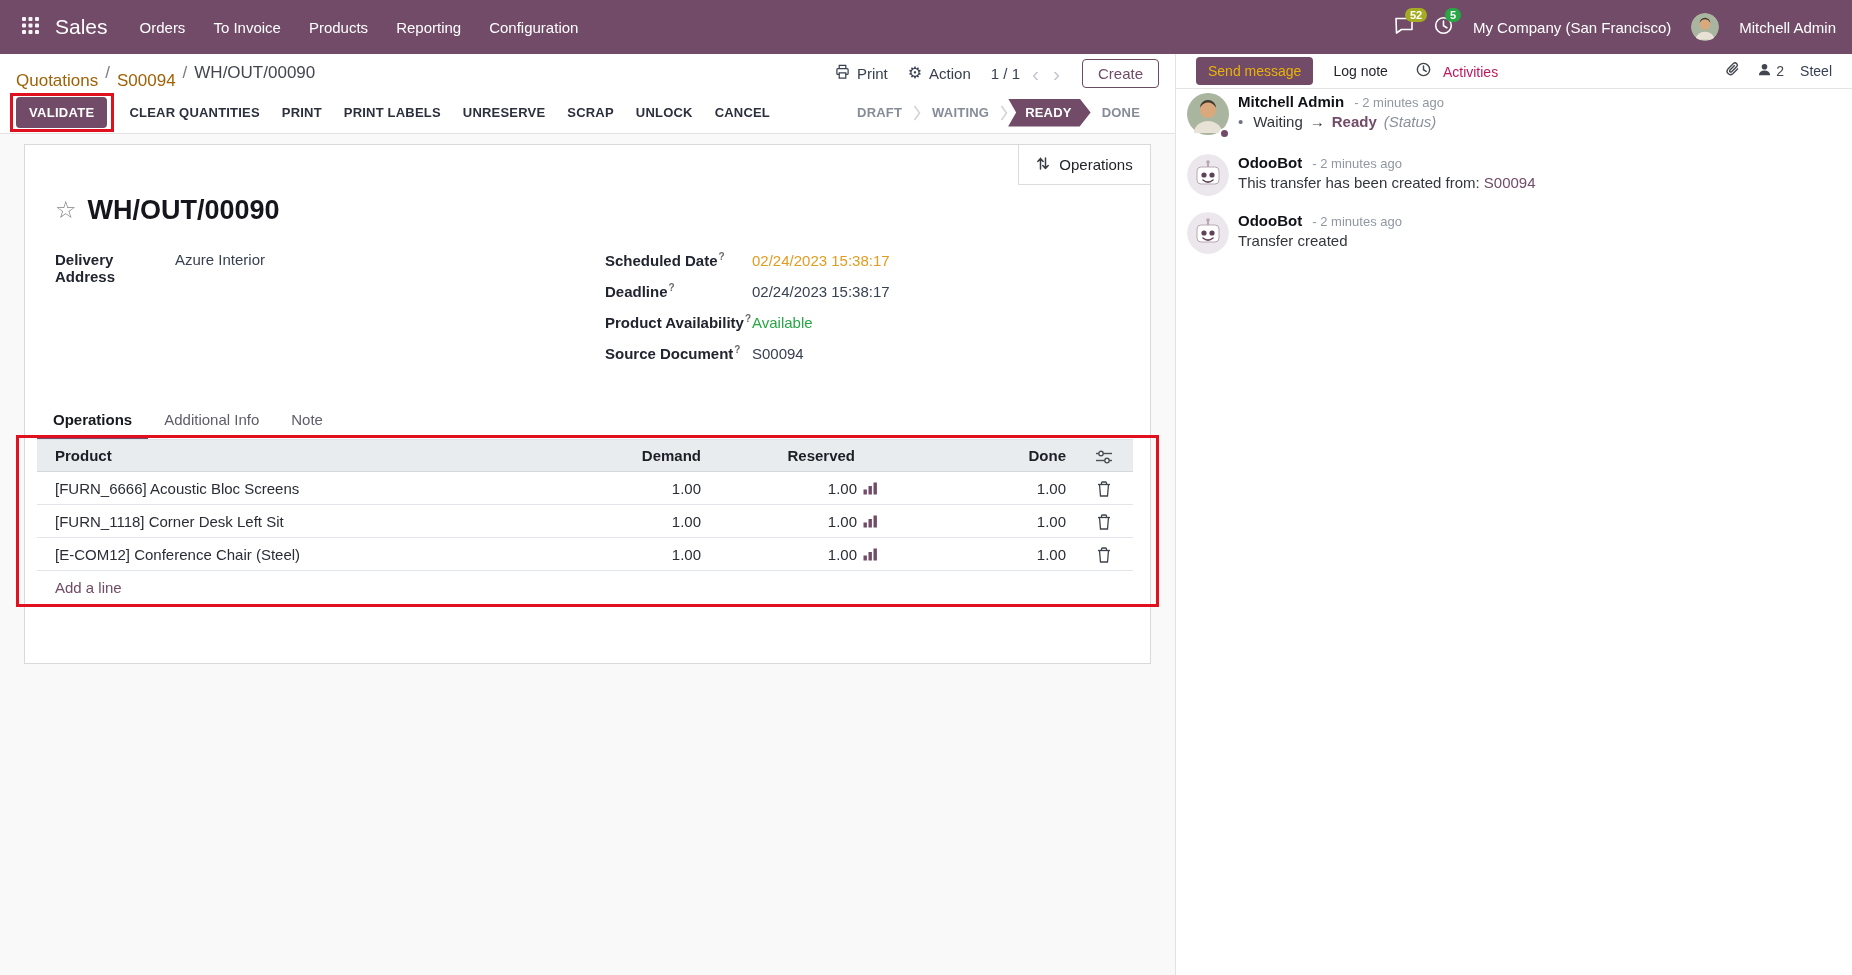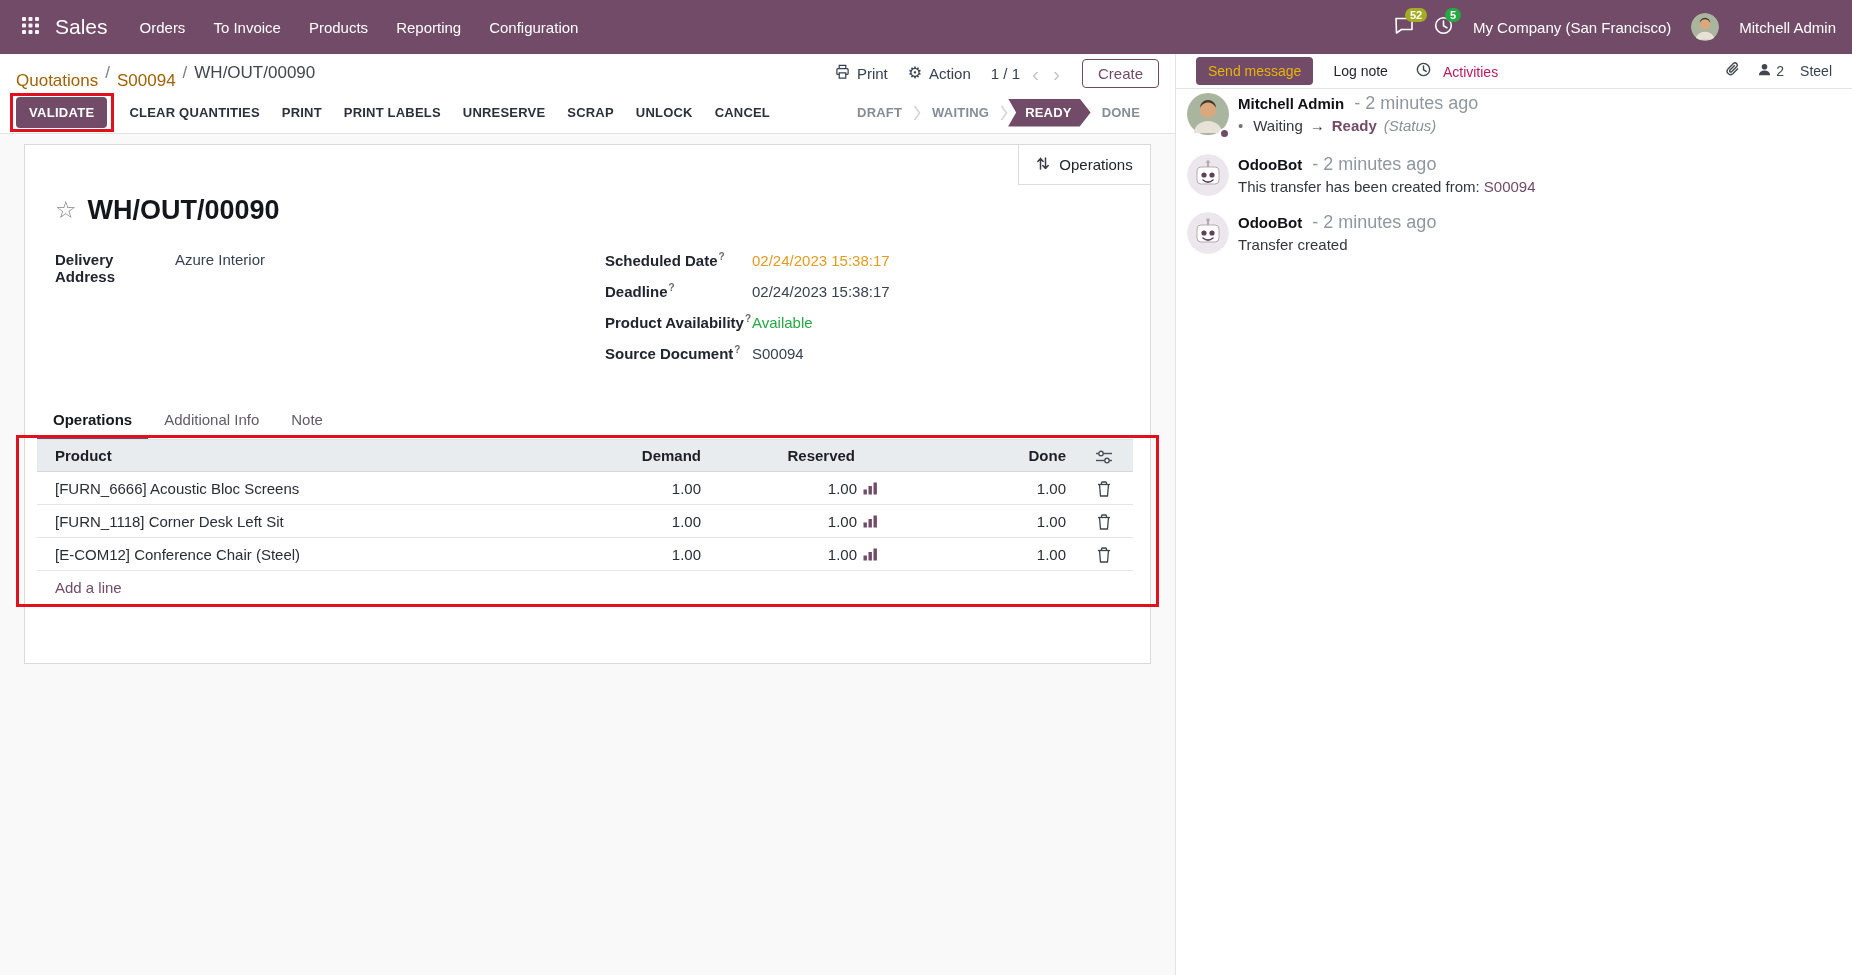--- a/index.html
+++ b/index.html
@@ -105,21 +105,21 @@
   .followers { display:flex; align-items:center; gap:4px; font-size:14px; color:#42464e; cursor:pointer; }
   .follow-link { font-size:14px; color:#374151; cursor:pointer; }
   .today-sep { display:flex; align-items:center; gap:14px; margin:14px 20px 12px; color:#33363d; font-size:14px; font-weight:500; }
   .today-sep::before, .today-sep::after { content:""; flex:1; border-top:1px solid #ededed; }
   .message { display:flex; gap:9px; padding:4px 20px 12px 11px; }
   .avatar { width:42px; height:42px; border-radius:50%; overflow:hidden; position:relative; flex-shrink:0; }
   .avatar-wrap { position:relative; flex-shrink:0; }
   .trk-dot { position:absolute; right:-1px; bottom:-1px; width:11px; height:11px; border-radius:50%;
     background:#714B67; border:2px solid #fff; }
   .msg-author { font-size:15px; font-weight:700; color:#101116; }
-  .msg-time { font-size:18px; color:#9097a1; margin-left:6px; }
+  .msg-time { font-size:13px; color:#9097a1; margin-left:6px; }
   .msg-body { font-size:15px; color:#33363d; margin-top:3px; }
   .trk-bullet { color:#6f7680; margin-right:10px; }
   .trk-arrow { margin:0 7px; color:#33363d; }
   .trk-to { color:#714B67; font-weight:600; }
   .trk-field { font-style:italic; color:#8b919b; margin-left:7px; }
   .doc-link { color:#714B67; margin-left:4px; cursor:pointer; }
 </style>
 </head>
 <body>
 

